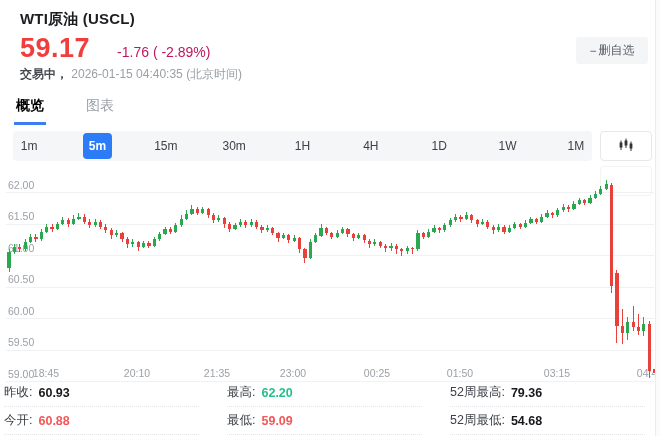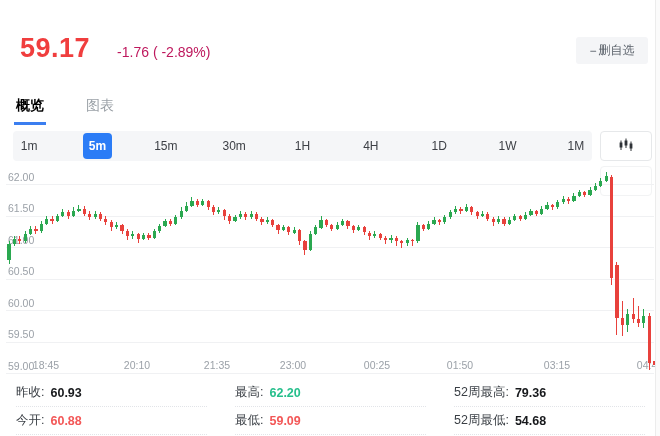--- a/index.html
+++ b/index.html
@@ -23,50 +23,56 @@
   .interval-bar { position:absolute; left:13px; top:131px; width:579px; height:30px; background:#f5f6f8;
     border-radius:4px; display:flex; align-items:center; padding:0 2px;gap:40px; }
   .interval { width:39px; height:26px; line-height:26px; text-align:center; font-size:12px; color:#3d4046;
     border-radius:4px; cursor:pointer; }
   .interval.active { background:#2b7cf6; color:#fff; font-weight:700; }
   .chart-type-btn { position:absolute; left:600px; top:131px; width:52px; height:30px; background:#fff;
     border:1px solid #e6e8ea; border-radius:4px; display:flex; align-items:center; justify-content:center;
     cursor:pointer; z-index:3; }
   .ghost-btn { position:absolute; left:600px; top:166px; width:52px; height:30px; background:transparent;
     border:1px solid #f2f3f4; border-radius:4px; z-index:0; cursor:pointer; }
-  .chart-wrap { position:absolute; left:0; top:162px; width:660px; height:215px; z-index:1; }
+  .chart-wrap { position:absolute; left:0; top:170px; width:660px; height:215px; z-index:1; }
   .chart-wrap svg { display:block; }
   .axis-label { font-family:"Liberation Sans","DejaVu Sans",sans-serif; font-size:10.5px; fill:#9ba1a8; }
-  .stats { position:absolute; left:0; top:379px; width:660px; padding:0 15px 0 16px;
+  .stats { position:absolute; left:0; top:379px; width:660px; padding:0 15px 0 4px;
     display:grid; grid-template-columns:1fr 1fr 1fr; column-gap:28px; }
   .stat-cell { display:flex; align-items:center; gap:6px; height:28px; border-bottom:1px dotted #e2e4e8;
     font-size:12.5px; color:#3a3f45; white-space:nowrap; }
   .stat-value { font-weight:700; color:#17191c; }
   .tone-green { color:#26bf8c; }
   .tone-red { color:#f35757; }
   .tone-dark { color:#17191c; }
   .edge-strip { position:absolute; right:0; top:0; width:5px; height:436px; background:#fbfbfb;
     border-left:1px solid #ececec; z-index:5; }
 </style>
 </head>
 <body>
 
 <div class="app">
 
+  <div class="title">WTI原油 (USCL)</div>
 
   <div class="price-row">
     <span class="price">59.17</span>
     <span class="change">-1.76 ( -2.89%)</span>
   </div>
 
   <button class="watch-btn">
     <span>−</span>
     <span>删自选</span>
   </button>
 
+  <div class="status">
+    <span class="trading">交易中，</span>
+    <span>2026-01-15 04:40:35</span>
+    <span>(北京时间)</span>
+  </div>
 
   <div class="tabs">
     <div class="tab active">概览</div>
     <div class="tab">图表</div>
   </div>
 
   <div class="interval-bar">
     <div class="interval">1m</div>
     <div class="interval active">5m</div>
     <div class="interval">15m</div>

